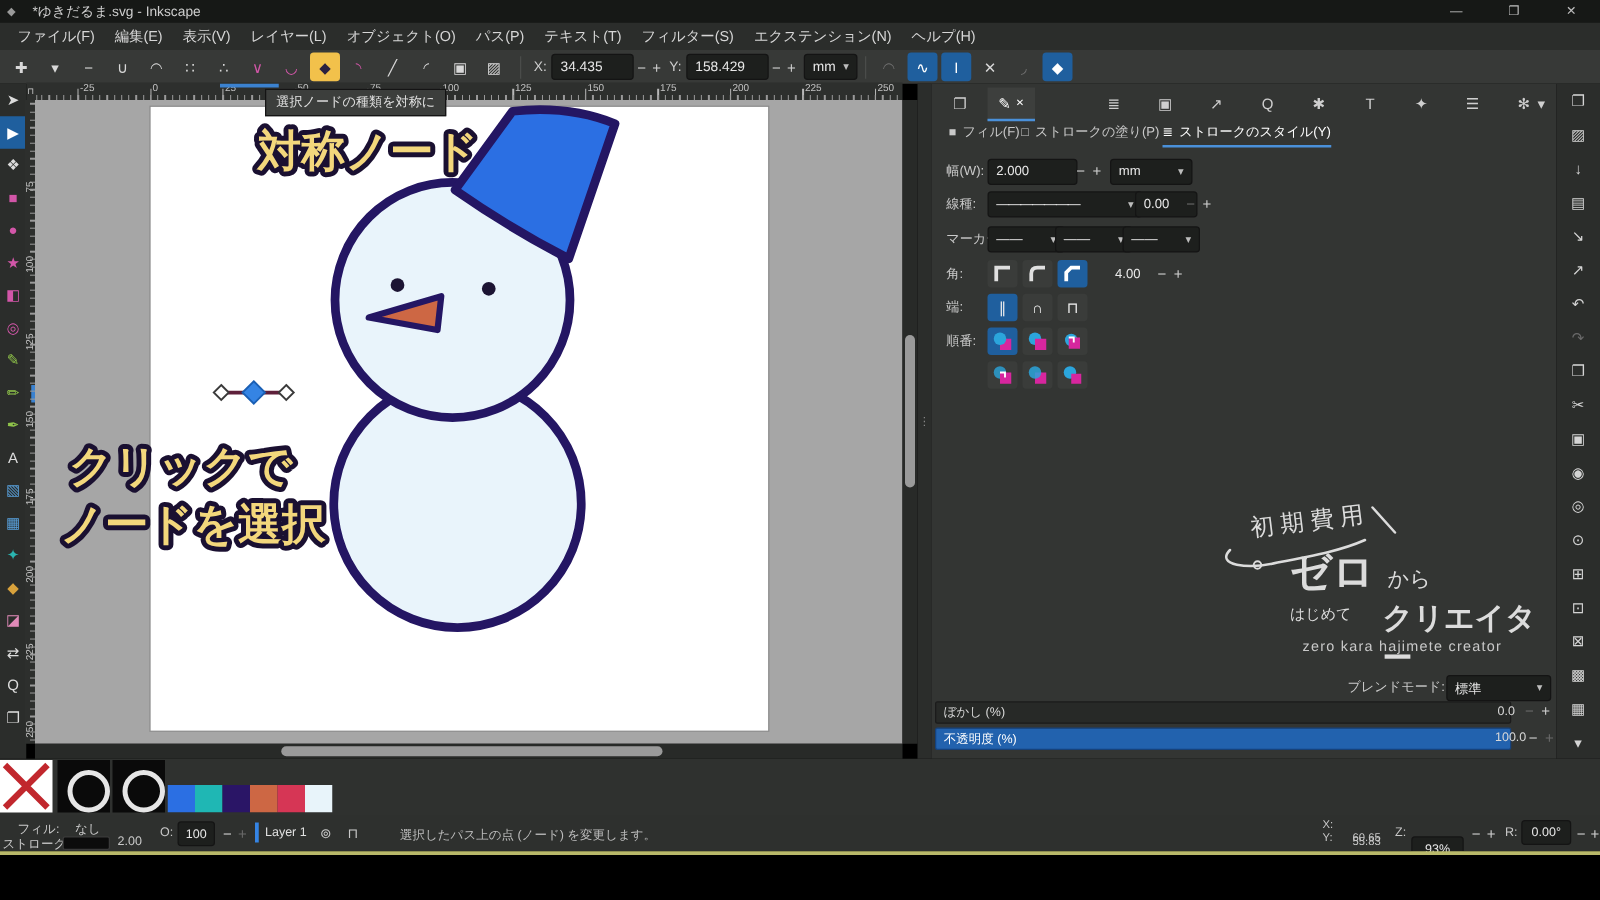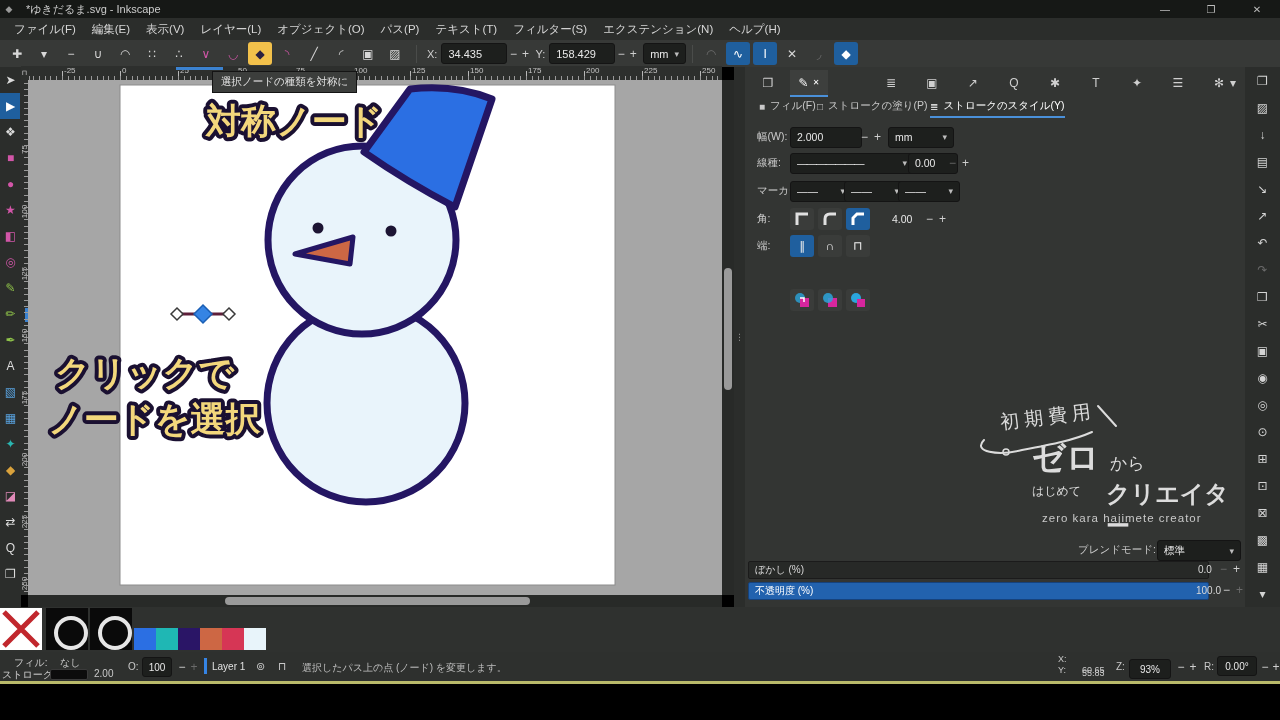--- a/index.html
+++ b/index.html
@@ -355,20 +355,42 @@
         <span class="capg">∥</span>
       </span>
     <span class="jbtn" style="left:73px">
         <span class="capg">∩</span>
       </span>
     <span class="jbtn" style="left:101px">
         <span class="capg">⊓</span>
       </span>
   </div>
 
+  <div class="drow" style="top:194px">
+    <span class="dlabel">順番:</span>
+    <span class="jbtn on" style="left:45px">
+      <svg width="16" height="16">
+          <rect x="6" y="6" width="9" height="9" fill="#d7269e"></rect>
+          <circle cx="6" cy="6" r="5" fill="#2ba5dc"></circle>
+        </svg>
+    </span>
+    <span class="jbtn" style="left:73px">
+      <svg width="16" height="16">
+          <circle cx="6" cy="6" r="5" fill="#2ba5dc"></circle>
+          <rect x="6" y="6" width="9" height="9" fill="#d7269e"></rect>
+        </svg>
+    </span>
+    <span class="jbtn" style="left:101px">
+      <svg width="16" height="16">
+          <circle cx="7" cy="7" r="5" fill="#2ba5dc"></circle>
+          <rect x="5" y="5" width="9" height="9" fill="#d7269e"></rect>
+          <path d="M5 5 h4 v4" fill="none" stroke="#fff" stroke-width="1.5"></path>
+        </svg>
+    </span>
+  </div>
   <div class="drow" style="top:221px">
     <span class="jbtn" style="left:45px">
       <svg width="16" height="16">
           <circle cx="6" cy="6" r="5" fill="#2ba5dc" opacity="0.8"></circle>
           <rect x="6" y="6" width="9" height="9" fill="#d7269e"></rect>
           <path d="M6 6 h4 v4" fill="none" stroke="#fff" stroke-width="1.5"></path>
         </svg>
     </span>
     <span class="jbtn" style="left:73px">
       <svg width="16" height="16">
@@ -477,27 +499,27 @@
   <span class="sb" style="left:50px;top:17px;width:36px;height:9px;background:#0c0c0c;border:1px solid #3a3a3a;border-radius:2px"></span>
   <span class="sb" style="left:94px;top:16px">2.00</span>
   <span class="sb" style="left:128px;top:9px">O:</span>
   <span class="sbbox" style="left:142px;top:5px;width:28px">100</span>
   <span class="sb spin" style="left:176px;top:8px">−</span>
   <span class="sb spin dim" style="left:188px;top:8px">+</span>
   <span class="sb" style="left:204px;top:6px;width:3px;height:16px;background:#3584e4"></span>
   <span class="sb" style="left:212px;top:9px;color:#e0e0e0">Layer 1</span>
   <span class="sb" style="left:256px;top:8px;font-size:11px">⊚</span>
   <span class="sb" style="left:278px;top:8px;font-size:11px">⊓</span>
-  <span class="sb" style="left:302px;top:9px;color:#bdbdbd">選択したパス上の点 (ノード) を変更します。</span>
+  <span class="sb" style="left:320px;top:9px;color:#bdbdbd">選択したパス上の点 (ノード) を変更します。</span>
   <span class="sb" style="left:1058px;top:2px;font-size:9px">X:</span>
   <span class="sb" style="left:1082px;top:16px;font-size:9px">55.83</span>
   <span class="sb" style="left:1058px;top:13px;font-size:9px">Y:</span>
   <span class="sb" style="left:1082px;top:13px;font-size:9px">60.65</span>
   <span class="sb" style="left:1116px;top:9px">Z:</span>
-  <span class="sbbox" style="left:1129px;top:7px;width:40px">93%</span>
+  <span class="sbbox" style="left:1129px;top:17px;width:40px">93%</span>
   <span class="sb spin" style="left:1175px;top:8px">−</span>
   <span class="sb spin" style="left:1187px;top:8px">+</span>
   <span class="sb" style="left:1204px;top:9px">R:</span>
   <span class="sbbox" style="left:1217px;top:4px;width:38px">0.00°</span>
   <span class="sb spin" style="left:1259px;top:8px">−</span>
   <span class="sb spin" style="left:1270px;top:8px">+</span>
 </div>
 
 <div class="a" id="khaki"></div>
 <div class="a" id="blackbar"></div>

